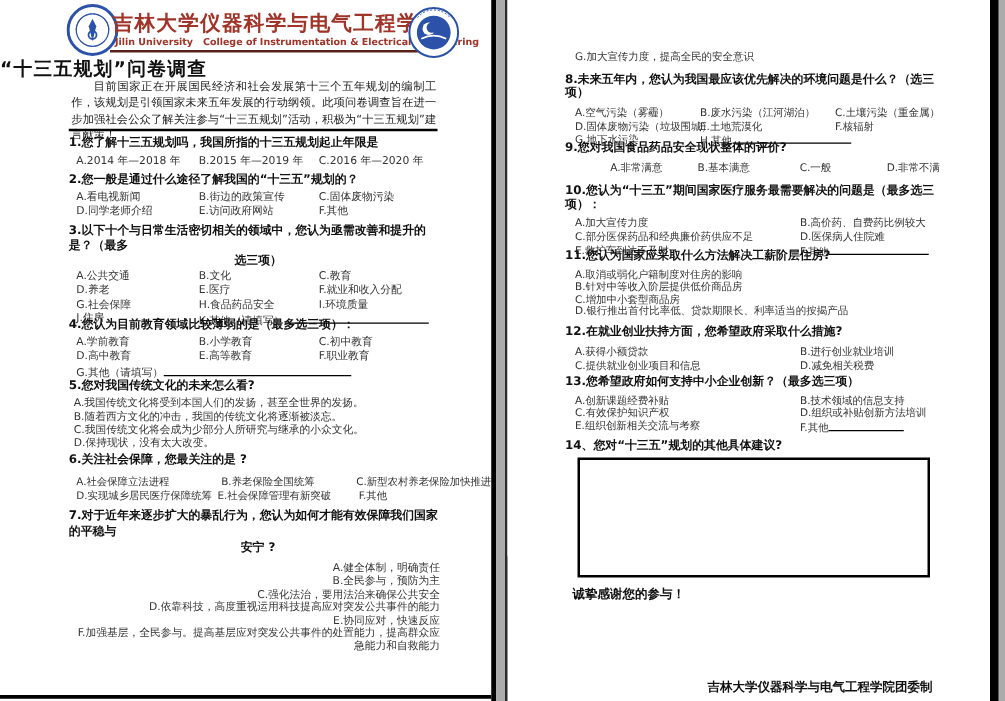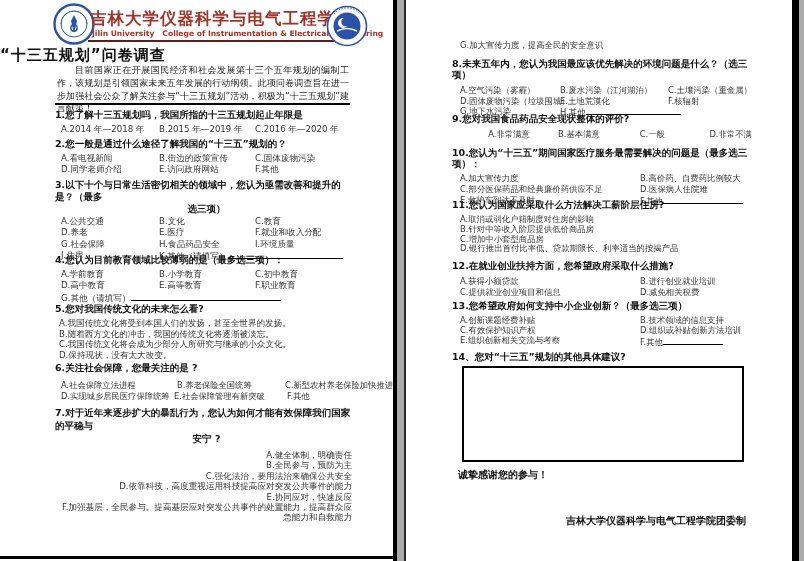--- a/index.html
+++ b/index.html
@@ -54,21 +54,21 @@
   .g8{grid-template-columns:100px 108px auto;}
   .g9{grid-template-columns:70px 70px 65px auto;text-align:right;}
   .g10{grid-template-columns:180px auto;}
   .v{padding-left:8px;font-size:8.4px;line-height:9.8px;color:#333;margin:0;white-space:nowrap;}
 
   .blank{display:inline-block;border-bottom:1.2px solid #000;height:8px;vertical-align:baseline;}
   .w115{width:115px;} .w150{width:150px;} .w95{width:95px;} .w80{width:80px;} .w60{width:60px;}
 
   .sg-box{position:absolute;left:56px;top:366px;width:278px;height:92px;border:2px solid #000;background:#fff;}
   .thanks{position:absolute;left:52px;top:468px;font-size:10px;font-weight:bold;color:#111;}
-  .footer{position:absolute;left:150px;top:514px;width:190px;text-align:right;
+  .footer{position:absolute;left:150px;top:543px;width:190px;text-align:right;
           font-size:10px;font-weight:bold;color:#111;white-space:nowrap;}
 </style>
 </head>
 <body>
 
 <div class="canvas">
 
   <div class="page page1">
 
     <svg class="seal" width="42" height="42" viewBox="0 0 42 42">

